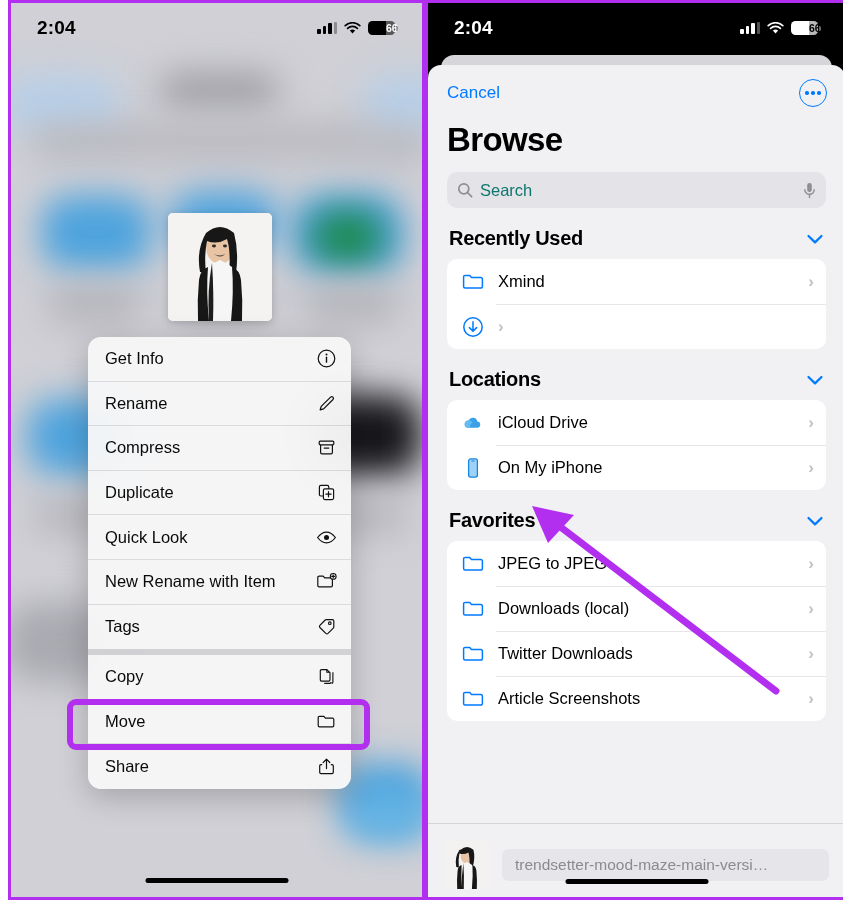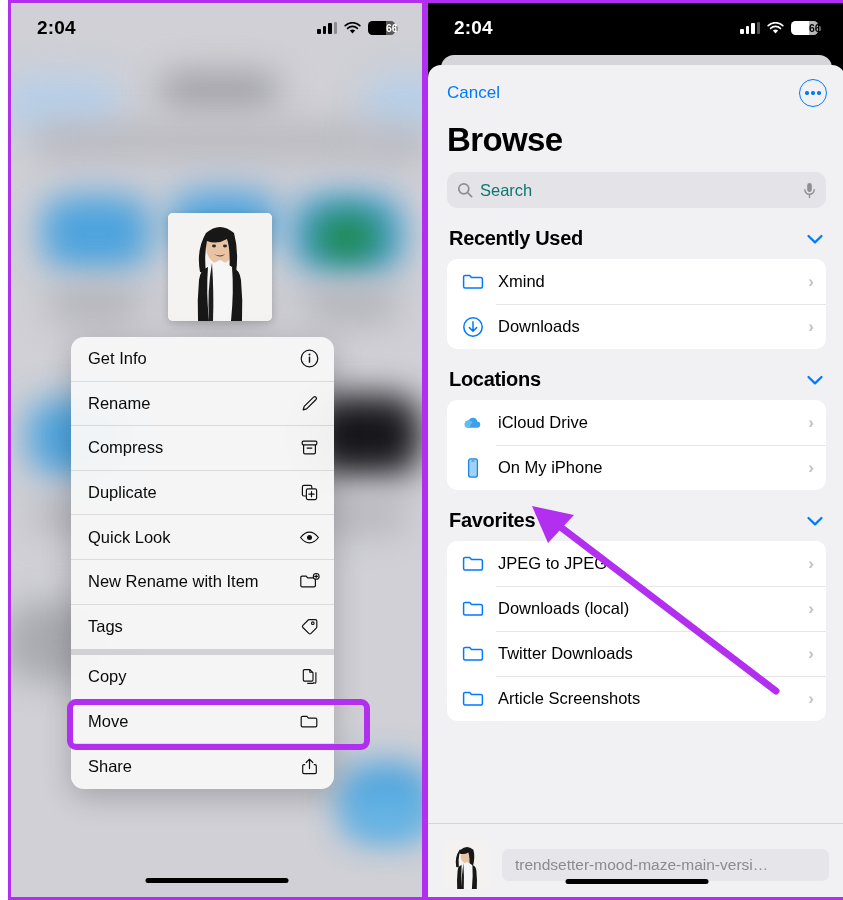--- a/index.html
+++ b/index.html
@@ -63,21 +63,21 @@
   
   .photo-thumb {
     position: absolute; left: 157px; top: 210px; width: 104px; height: 108px;
     background: #f2f2f0; border-radius: 5px; z-index: 4;
     box-shadow: 0 2px 9px rgba(0,0,0,.18);
     overflow: hidden;
   }
 
   
   .ctx-menu {
-    position: absolute; left: 60px; top: 334px; width: 263px;
+    position: absolute; left: 77px; top: 334px; width: 263px;
     background: rgba(247,247,247,.96);
     border-radius: 13px; z-index: 5;
     box-shadow: 0 8px 30px rgba(0,0,0,.22);
     overflow: hidden;
     backdrop-filter: blur(18px);
   }
   .ctx-group + .ctx-group { border-top: 6px solid rgba(180,180,186,.55); }
   .ctx-item {
     height: 44.6px; display: flex; align-items: center;
     justify-content: space-between; padding: 0 14px 0 17px;
@@ -413,21 +413,20 @@
               <path d="M1.6 4.9 a1.5 1.5 0 0 1 1.5-1.5 h4.6 l1.8 2.1 h9.4 a1.5 1.5 0 0 1 1.5 1.5 v7.6 a1.5 1.5 0 0 1-1.5 1.5 H3.1 a1.5 1.5 0 0 1-1.5-1.5Z" fill="none" stroke="#007aff" stroke-width="1.5"></path>
             </svg>
             <span class="row-label">Xmind</span>
             <span class="chev">›</span>
           </div>
           <div class="row">
             <svg width="22" height="22" viewBox="0 0 22 22">
               <circle cx="11" cy="11" r="9.2" fill="none" stroke="#007aff" stroke-width="1.5"></circle>
               <path d="M11 5.8 v9.2 M7.4 11.6 L11 15.2 L14.6 11.6" fill="none" stroke="#007aff" stroke-width="1.5" stroke-linecap="round" stroke-linejoin="round"></path>
             </svg>
-            <span class="row-label">Downloads</span>
             <span class="chev">›</span>
           </div>
         </div>
 
         <div class="sec-head">
           <span class="sec-title">Locations</span>
           <svg width="18" height="12" viewBox="0 0 18 12">
             <path d="M2.5 3 L9 9.4 L15.5 3" fill="none" stroke="#007aff" stroke-width="2.2" stroke-linecap="round" stroke-linejoin="round"></path>
           </svg>
         </div>

